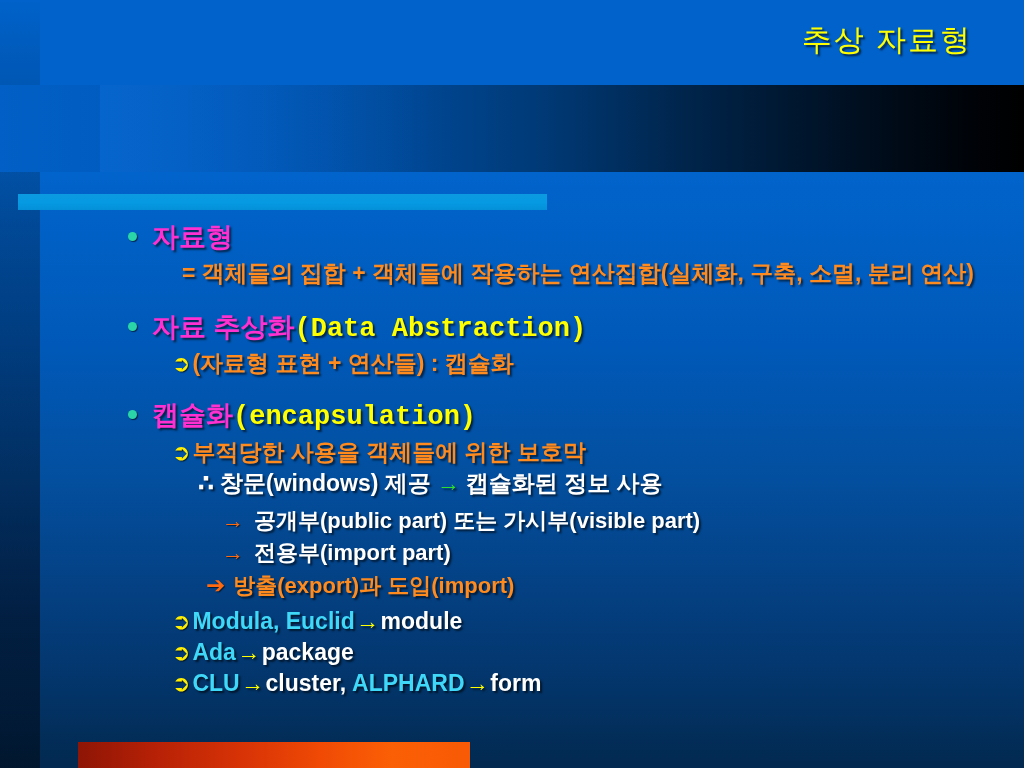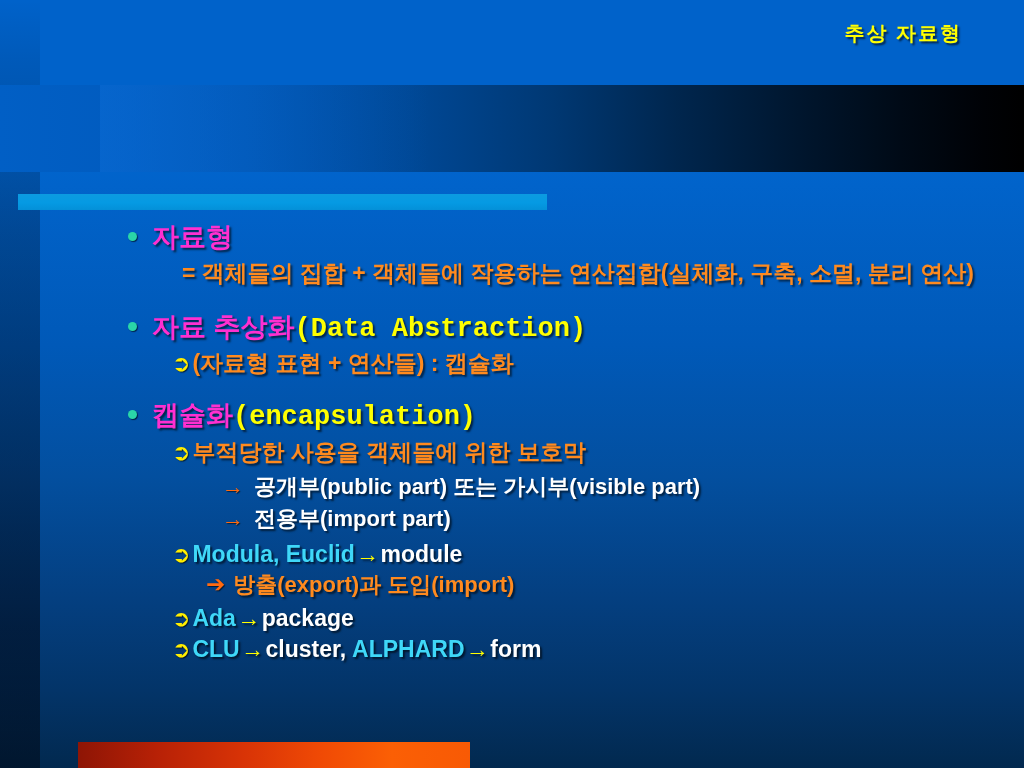--- a/index.html
+++ b/index.html
@@ -87,23 +87,23 @@
       #b72106 20%,
       #d83306 42%,
       #f04a05 62%,
       #fb5f05 80%,
       #f85a05 100%);
   }
 
   
   #title {
     position: absolute;
-    right: 62px; top: 20px;
-    font-size: 20px;
-    font-weight: bold;
+    right: 52px; top: 20px;
+    font-size: 30px;
+    font-weight: normal;
     color: #ffff00;
     letter-spacing: 2px;
     text-shadow: 2px 2px 2px rgba(0,0,0,0.65);
     white-space: nowrap;
   }
 
   
   #content {
     position: absolute;
     left: 0; top: 220px;
@@ -225,36 +225,39 @@
     </div>
 
     <div class="line lvl1" style="margin-top:22px;">
       <span class="dot"></span><span class="c-magenta">캡슐화</span><span class="c-yellow">(encapsulation)</span>
     </div>
 
     <div class="line lvl2 indent-b" style="margin-top:6px;">
       <span class="bull2">➲</span><span class="c-orange">부적당한 사용을 객체들에 위한 보호막</span>
     </div>
 
+    <div class="line lvl-tf c-white" style="margin-top:3px;">
+      <span>∴</span><span class="sp-sm"></span><span>창문(windows) 제공</span><span class="sp-sm"></span><span class="c-green">→</span><span class="sp-sm"></span><span>캡슐화된 정보 사용</span>
+    </div>
 
 
     <div class="line lvl3 c-white" style="margin-top:6px;">
       <span class="arrow-o">→</span><span>공개부(public part) 또는 가시부(visible part)</span>
     </div>
     <div class="line lvl3 c-white">
       <span class="arrow-o">→</span><span>전용부(import part)</span>
     </div>
+    <div class="line lvl3 lvl3b c-orange">
+      <span class="arrow-ob">➔</span><span>방출(export)과 도입(import)</span>
+    </div>
+
     <div class="line lvl2 indent-b" style="margin-top:7px;">
       <span class="bull2">➲</span><span class="c-cyan">Modula, Euclid</span><span class="sp-sm"></span><span class="c-yellow">→</span><span class="sp-sm"></span><span class="c-white">module</span>
     </div>
 
-    <div class="line lvl3 lvl3b c-orange">
-      <span class="arrow-ob">➔</span><span>방출(export)과 도입(import)</span>
-    </div>
-
     <div class="line lvl2 indent-b" style="margin-top:5px;">
       <span class="bull2">➲</span><span class="c-cyan">Ada</span><span class="sp-sm"></span><span class="c-yellow">→</span><span class="sp-sm"></span><span class="c-white">package</span>
     </div>
 
 
     <div class="line lvl2 indent-b" style="margin-top:5px;">
       <span class="bull2">➲</span><span class="c-cyan">CLU</span><span class="sp-sm"></span><span class="c-yellow">→</span><span class="sp-sm"></span><span class="c-white">cluster,</span><span class="sp-sm"></span><span class="c-cyan">ALPHARD</span><span class="sp-sm"></span><span class="c-yellow">→</span><span class="sp-sm"></span><span class="c-white">form</span>
     </div>
 
   </div>

